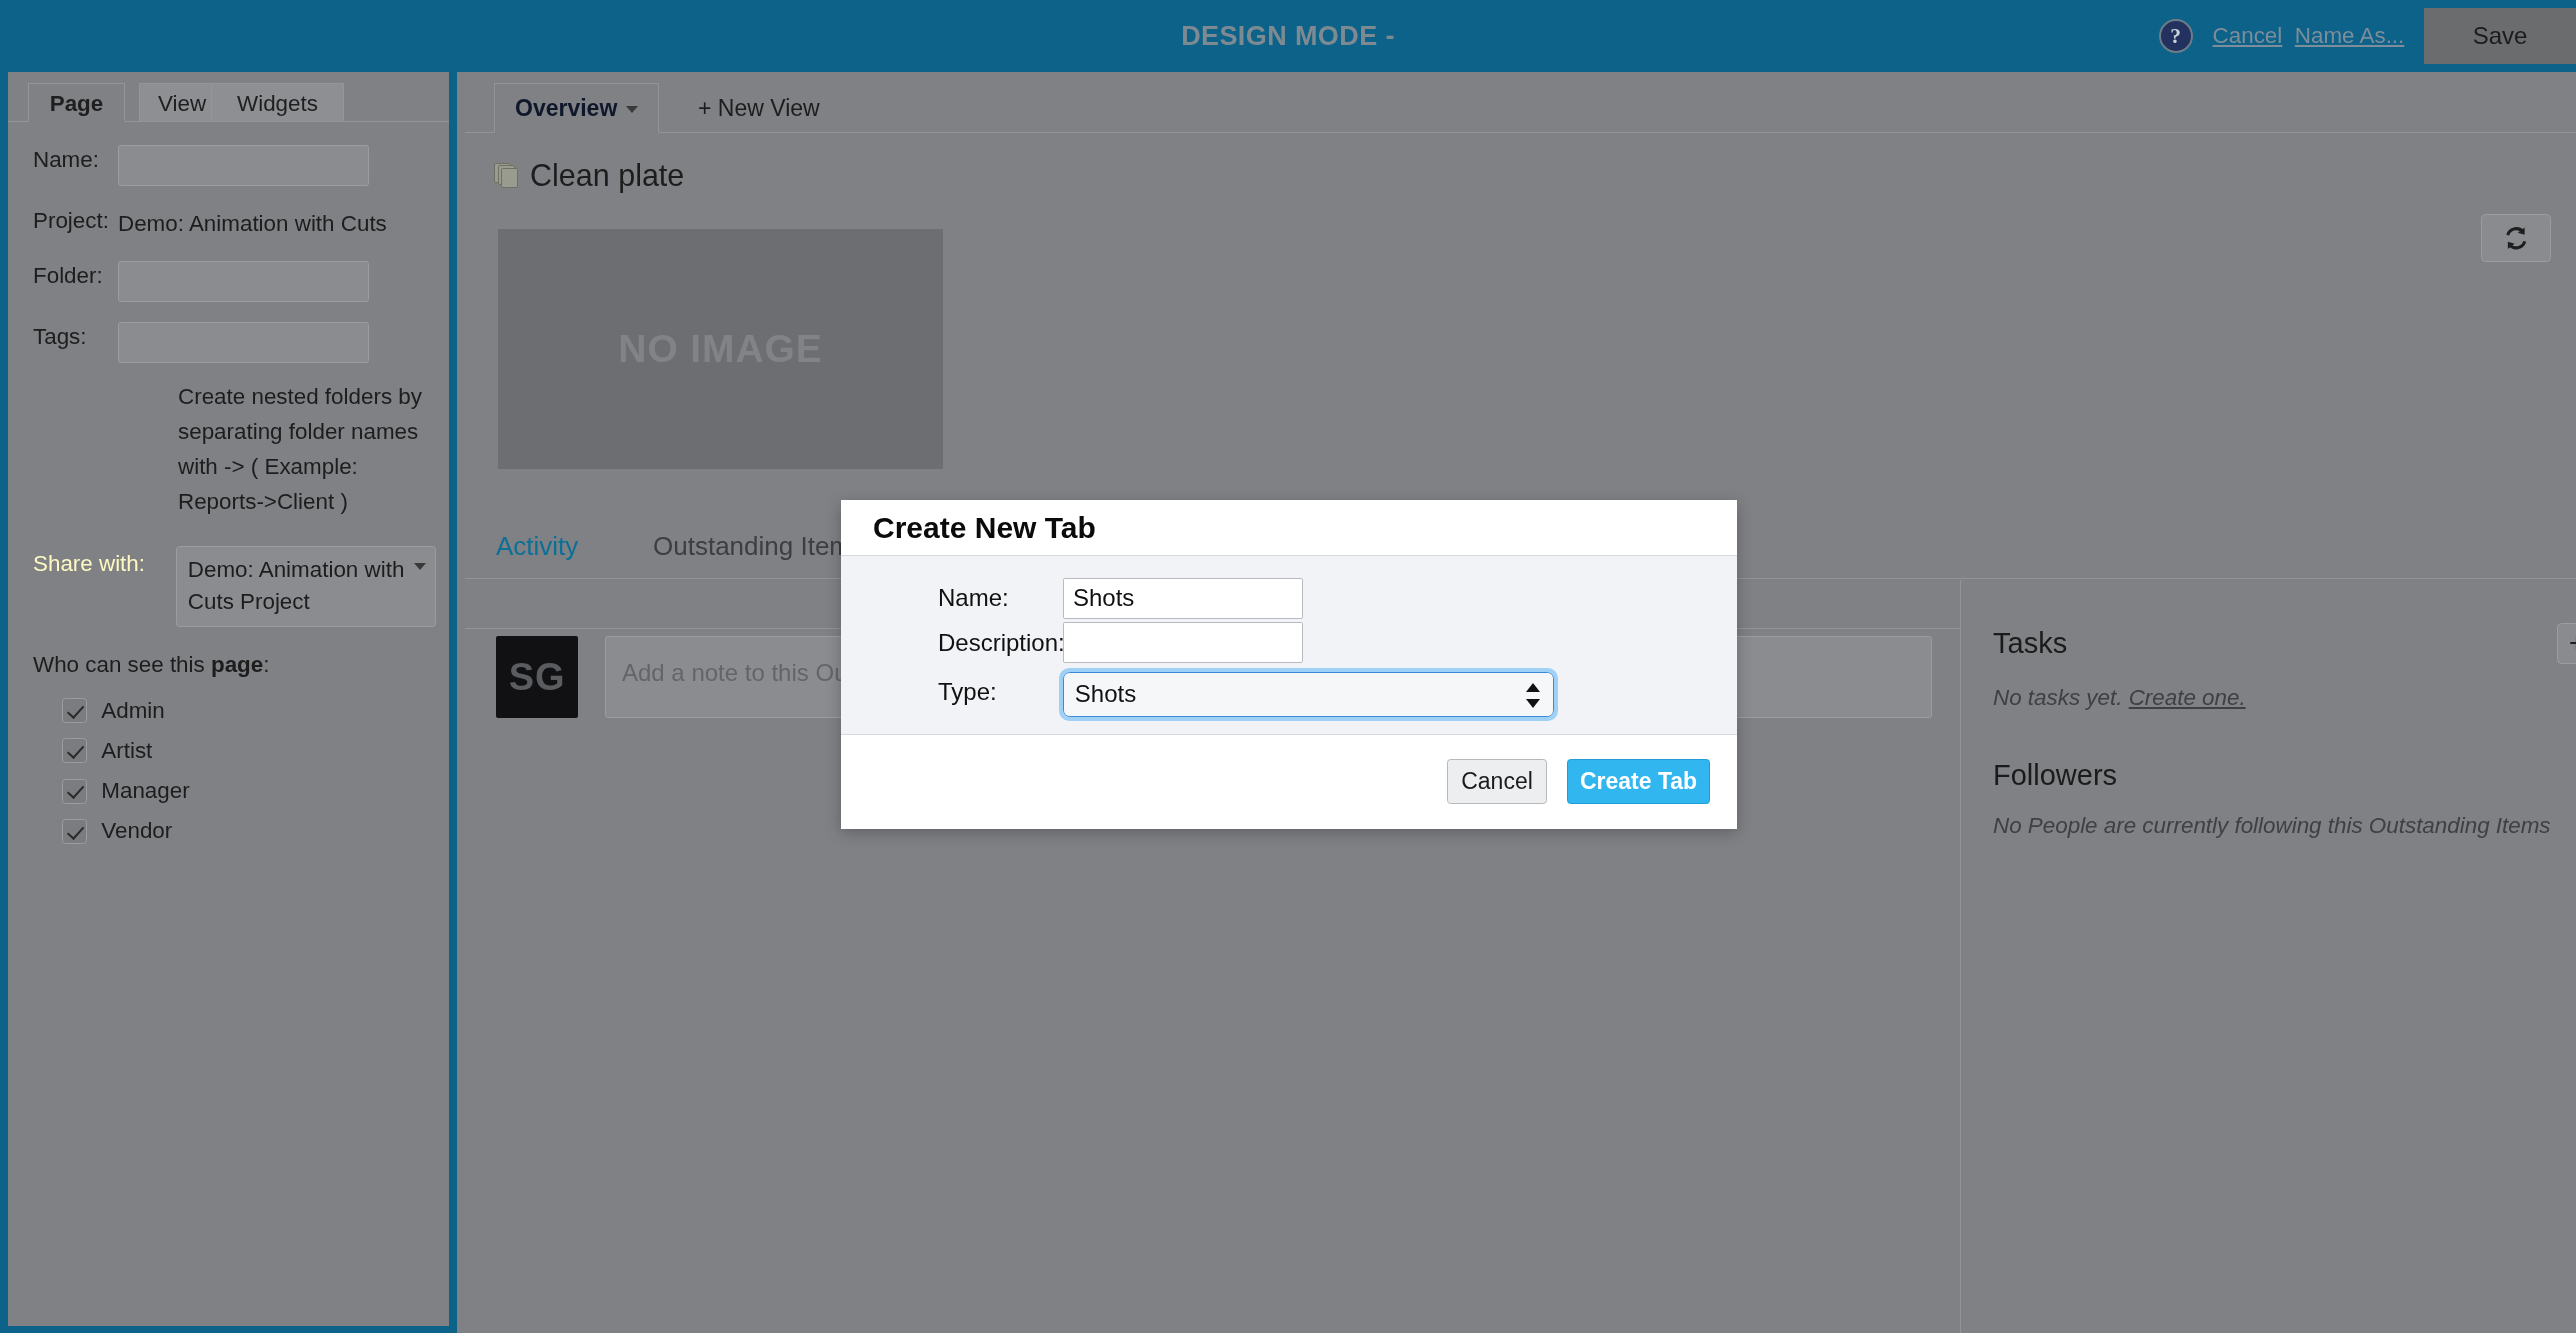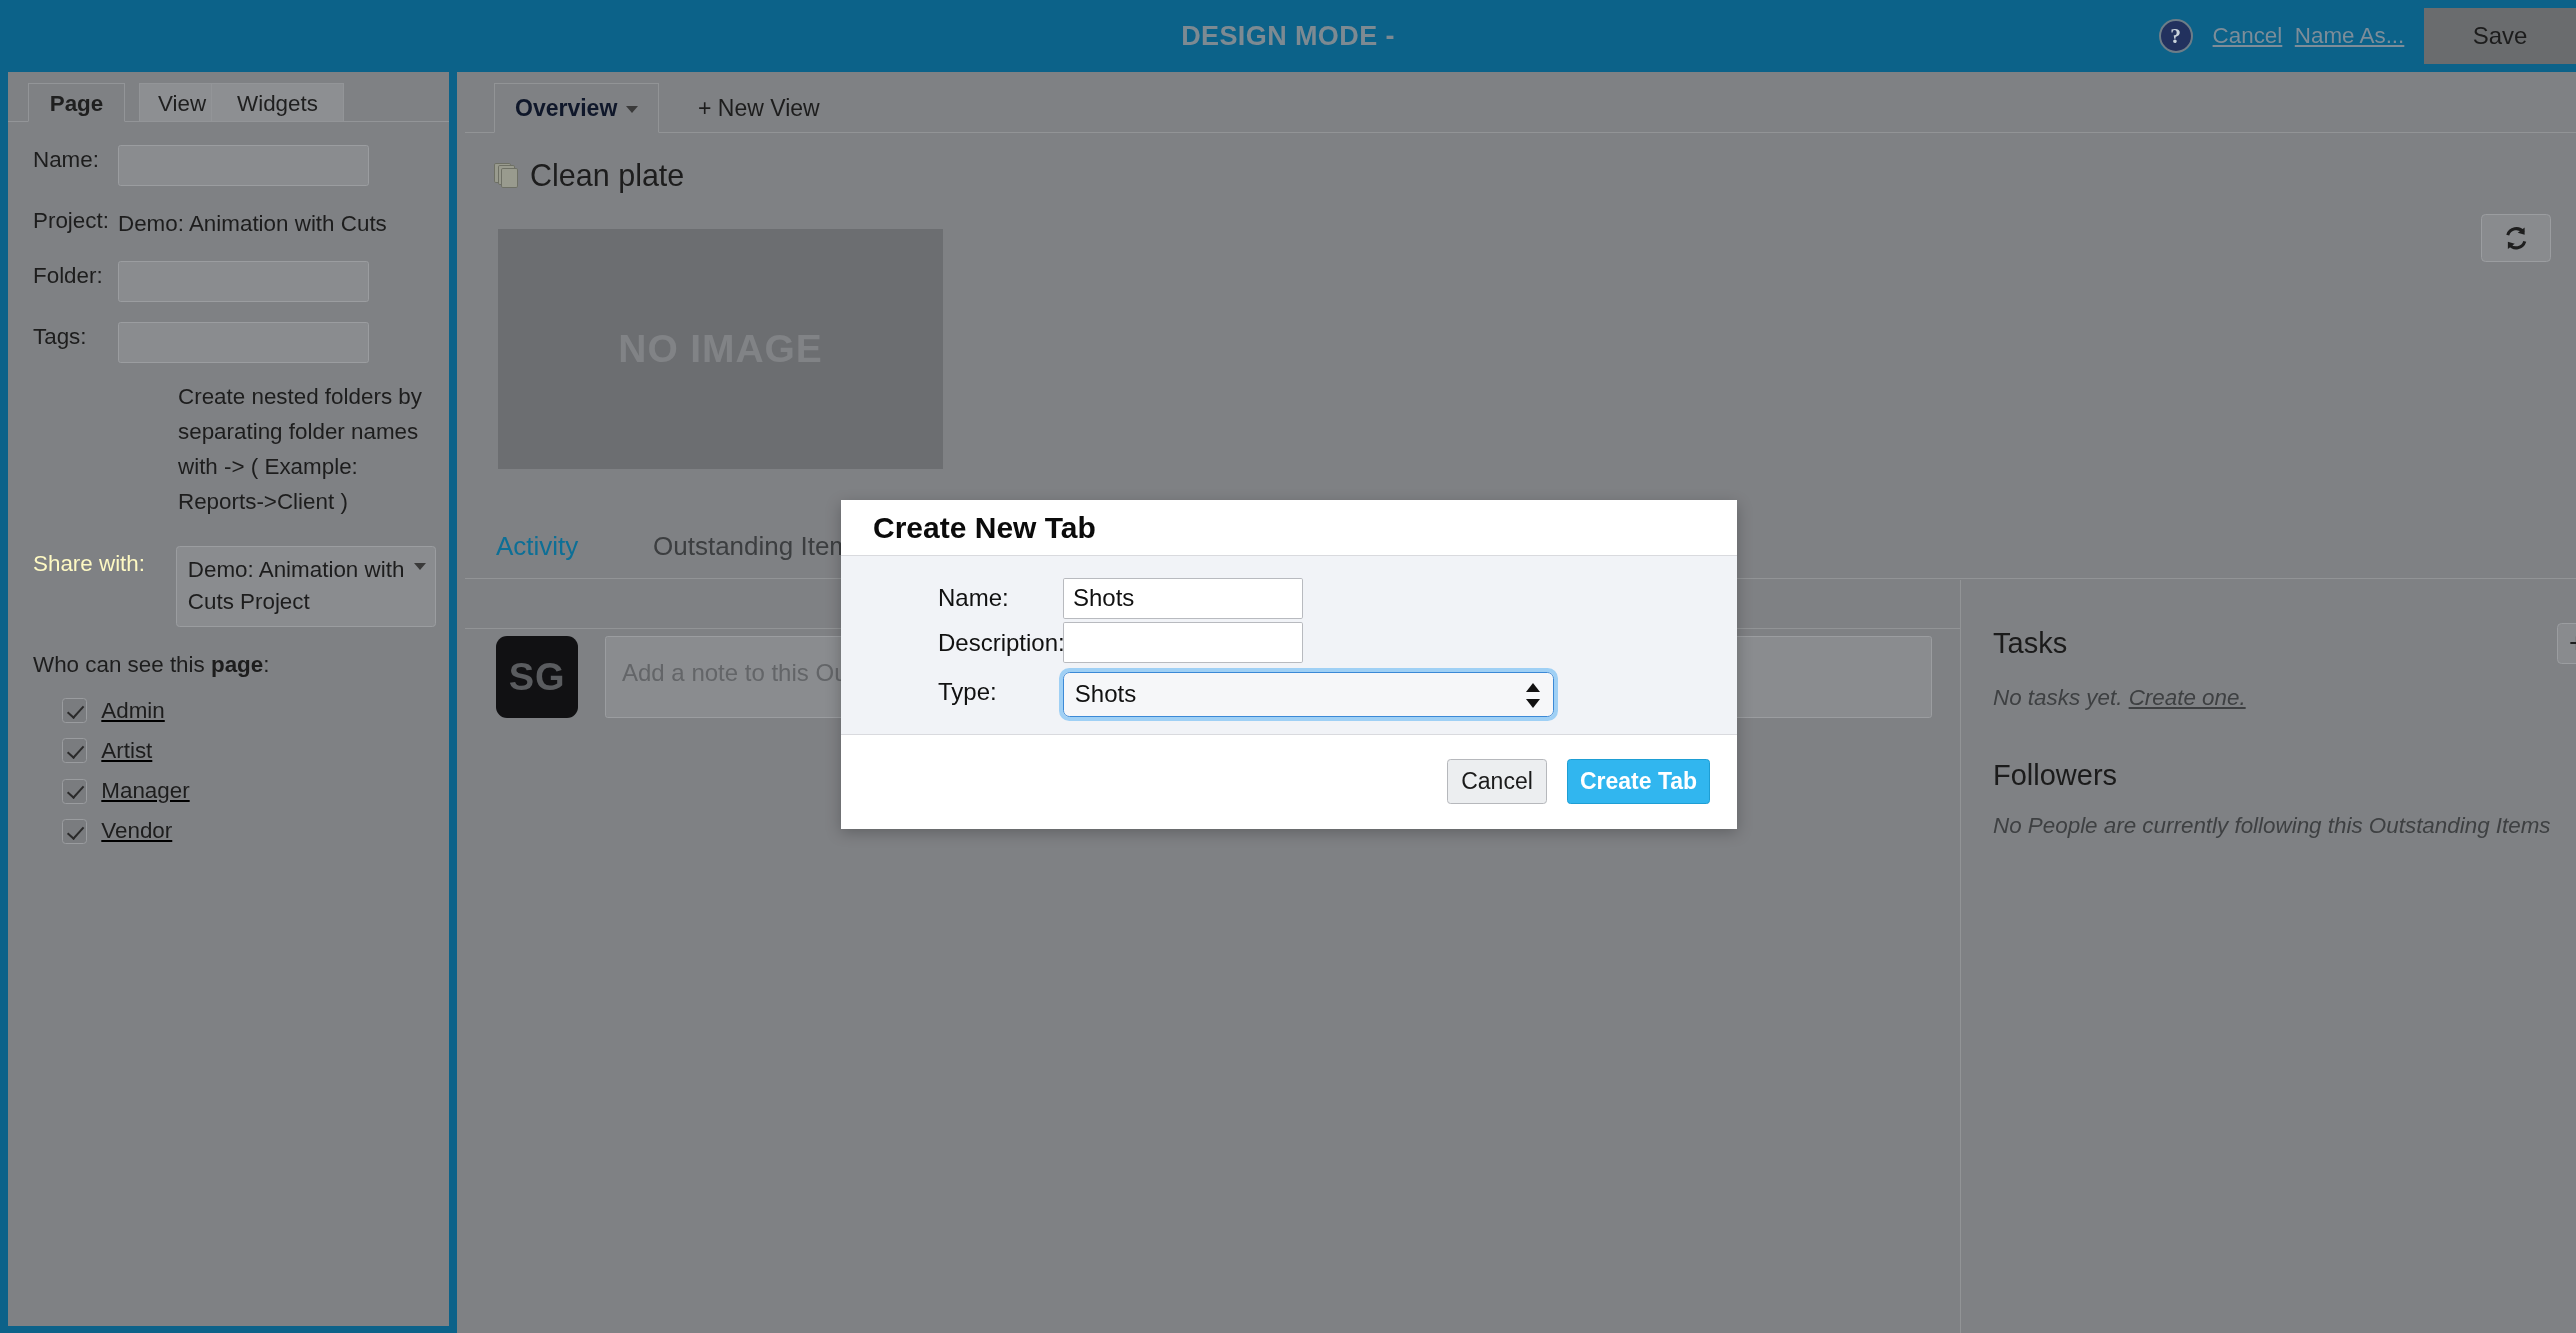--- a/index.html
+++ b/index.html
@@ -184,21 +184,20 @@
     font-size: 22.4px;
     color: #1d1d1d;
     margin-bottom: 20px;
   }
   #who-label b { font-weight: bold; }
   .check-row {
     display: flex;
     align-items: center;
     padding-left: 54px;
     margin-bottom: 14.3px;
-    text-decoration: underline;
   }
   .checkbox {
     width: 25px; height: 25px;
     background: #7a7c7f;
     border: 0.9px solid #9a9c9f;
     border-radius: 3.6px;
     margin-right: 14.3px;
     position: relative;
     flex: none;
   }
@@ -353,21 +352,21 @@
   }
   #avatar {
     width: 82px; height: 82px;
     background: #111113;
     color: #5a5c5f;
     font-size: 38px;
     font-weight: bold;
     display: flex;
     align-items: center;
     justify-content: center;
-    border-radius: 11px;
+    border-radius: 2px;
     flex: none;
     letter-spacing: 0.9px;
   }
   #note-input {
     margin-left: 27px;
     width: 1327px;
     height: 82px;
     background: #8a8c8f;
     border: 0.9px solid #9b9da0;
     border-radius: 2.7px;

